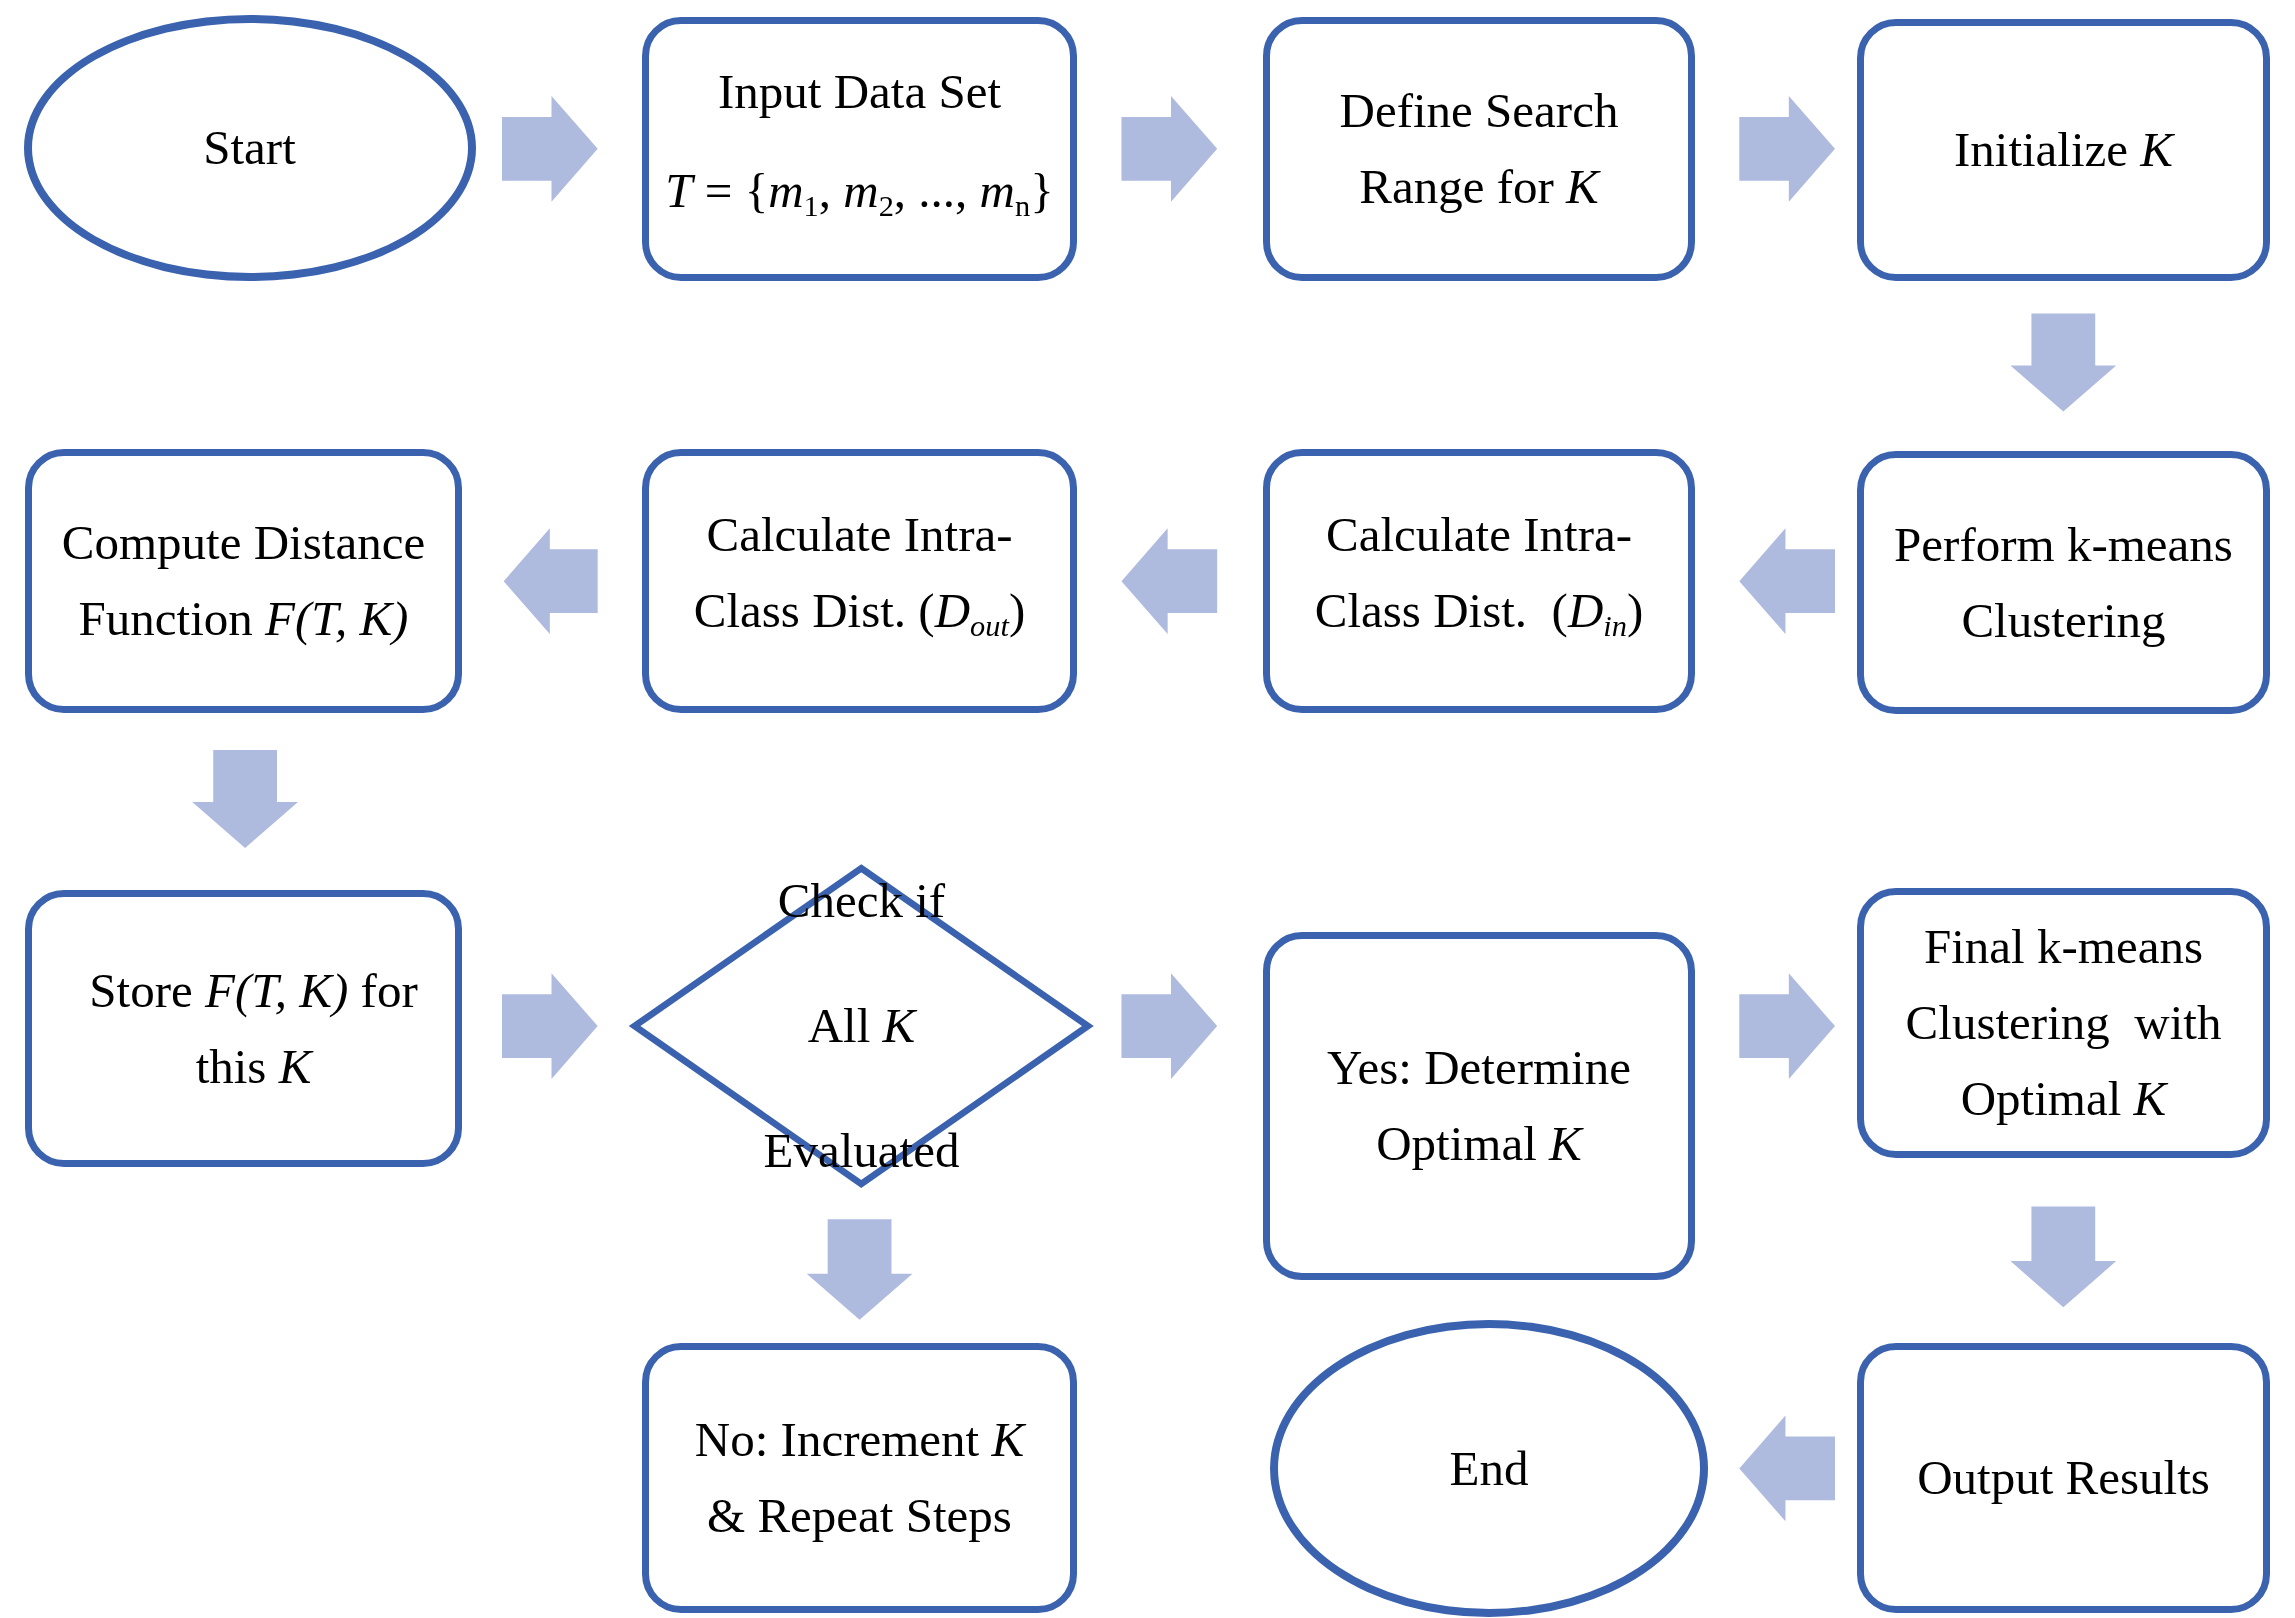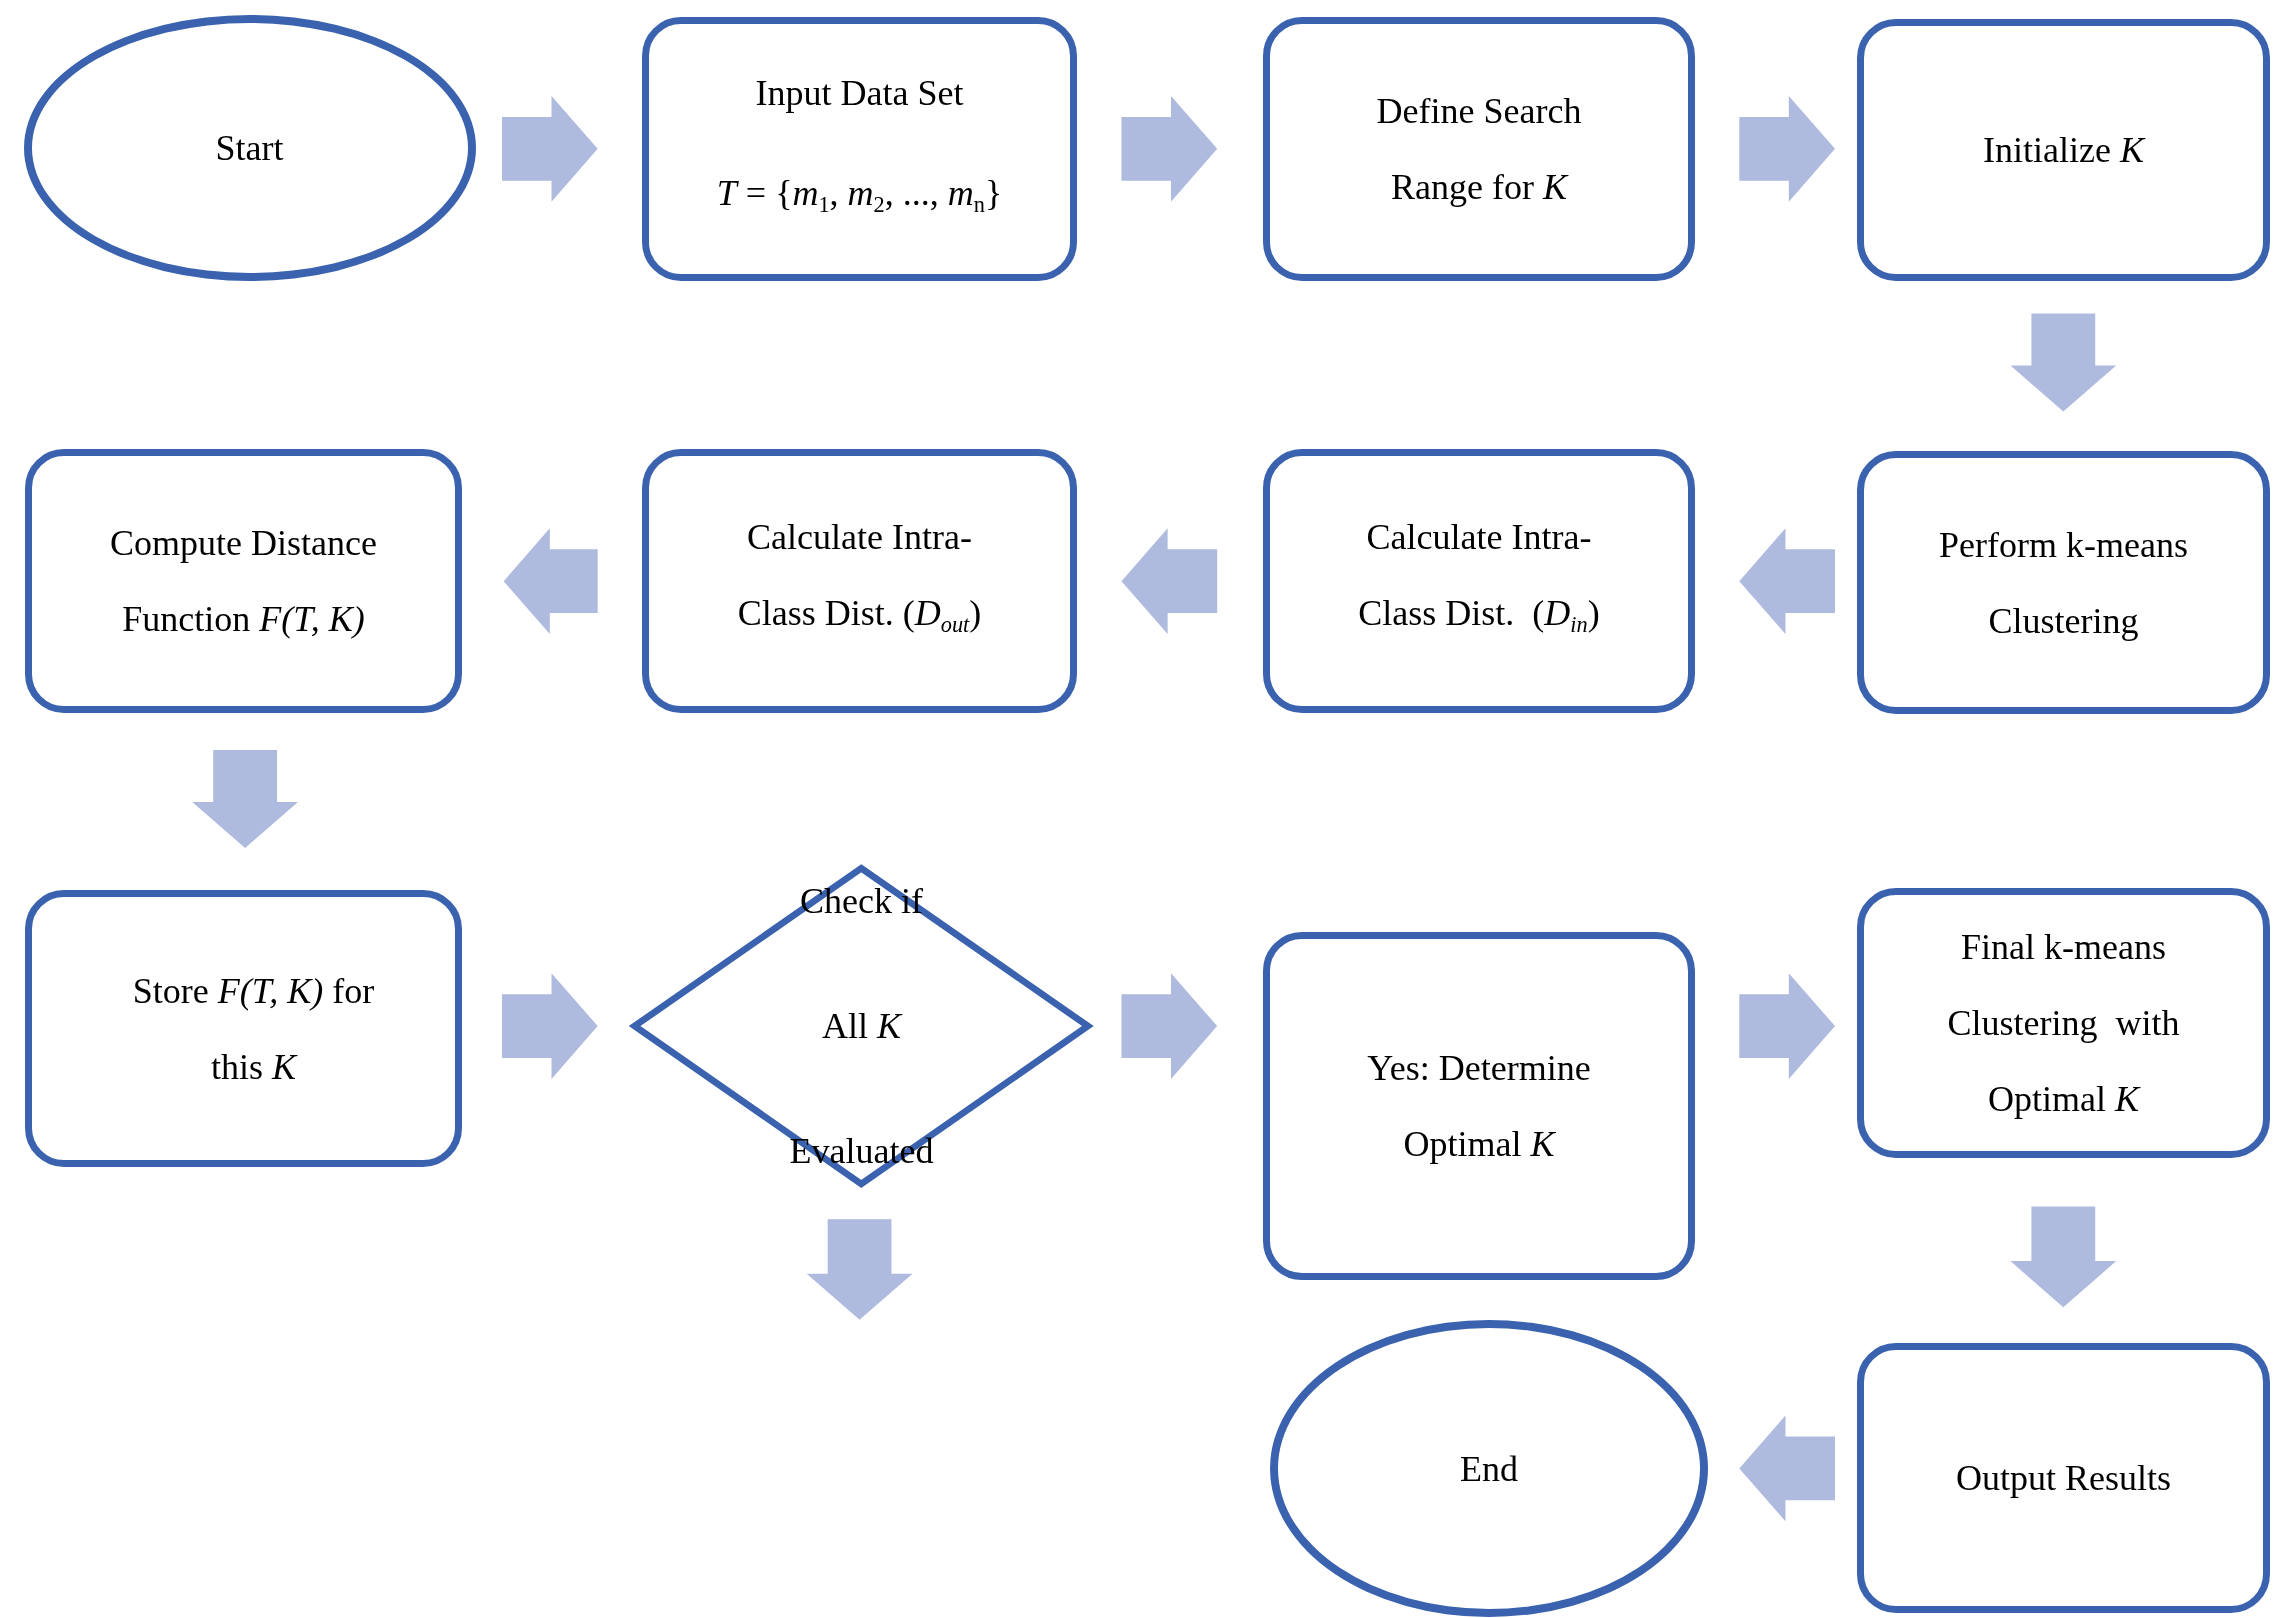--- a/index.html
+++ b/index.html
@@ -7,21 +7,21 @@
     width:2295px; height:1619px; position:relative; overflow:hidden;
     font-family:"Liberation Serif", serif; color:#000;
   }
   .stage { position:absolute; left:0; top:0; width:2295px; height:1619px; }
   svg.layer { position:absolute; left:0; top:0; width:2295px; height:1619px; }
   .arrow { fill: var(--arrow-fill, #afbbde); }
   .diamond-outline { fill:#ffffff; stroke: var(--shape-border, #3a62ae); stroke-width:8; }
   .node {
     position:absolute; box-sizing:border-box;
     display:flex; flex-direction:column; align-items:center; justify-content:center;
-    text-align:center; font-size:36px; line-height:76px; background:#ffffff;
+    text-align:center; font-size:49px; line-height:76px; background:#ffffff;
   }
   .proc { border:7.6px solid var(--shape-border, #3a62ae); border-radius:39px; }
   .ellipse { border:8.4px solid var(--shape-border, #3a62ae); border-radius:50%; }
   .plain { background:transparent; }
   .line { white-space:pre; }
   .gap-lg .line + .line { margin-top:23.5px; }
   .it { font-style:italic; }
   .sb { font-size:0.62em; vertical-align:-0.30em; }
 
   #n-start   { left:23.5px;   top:15px;   width:452px; height:266px; }
@@ -105,20 +105,24 @@
     </div>
   <div id="n-yes" class="node proc">
       <div class="line"><span>Yes: Determine</span></div>
       <div class="line"><span>Optimal </span><span class="it">K</span></div>
     </div>
   <div id="n-final" class="node proc">
       <div class="line"><span>Final k-means</span></div>
       <div class="line"><span>Clustering  with</span></div>
       <div class="line"><span>Optimal </span><span class="it">K</span></div>
     </div>
+  <div id="n-no" class="node proc">
+      <div class="line"><span>No: Increment </span><span class="it">K</span></div>
+      <div class="line"><span>&amp; Repeat Steps</span></div>
+    </div>
   <div id="n-end" class="node ellipse">
       <div class="line"><span>End</span></div>
     </div>
   <div id="n-output" class="node proc">
       <div class="line"><span>Output Results</span></div>
     </div>
 
 </div>
 
 

